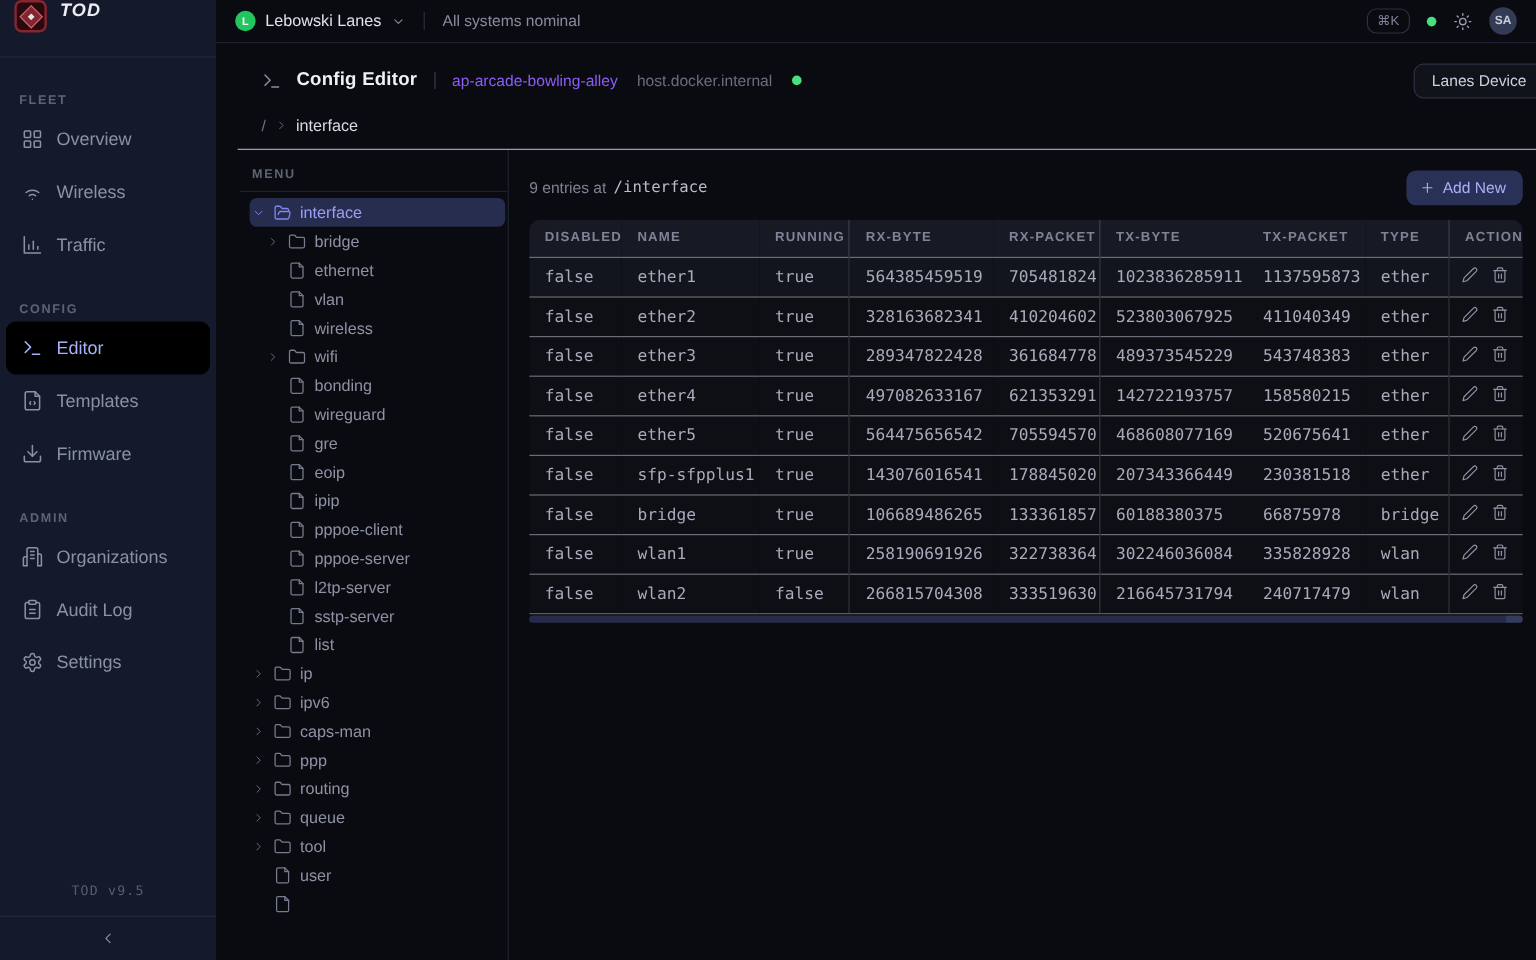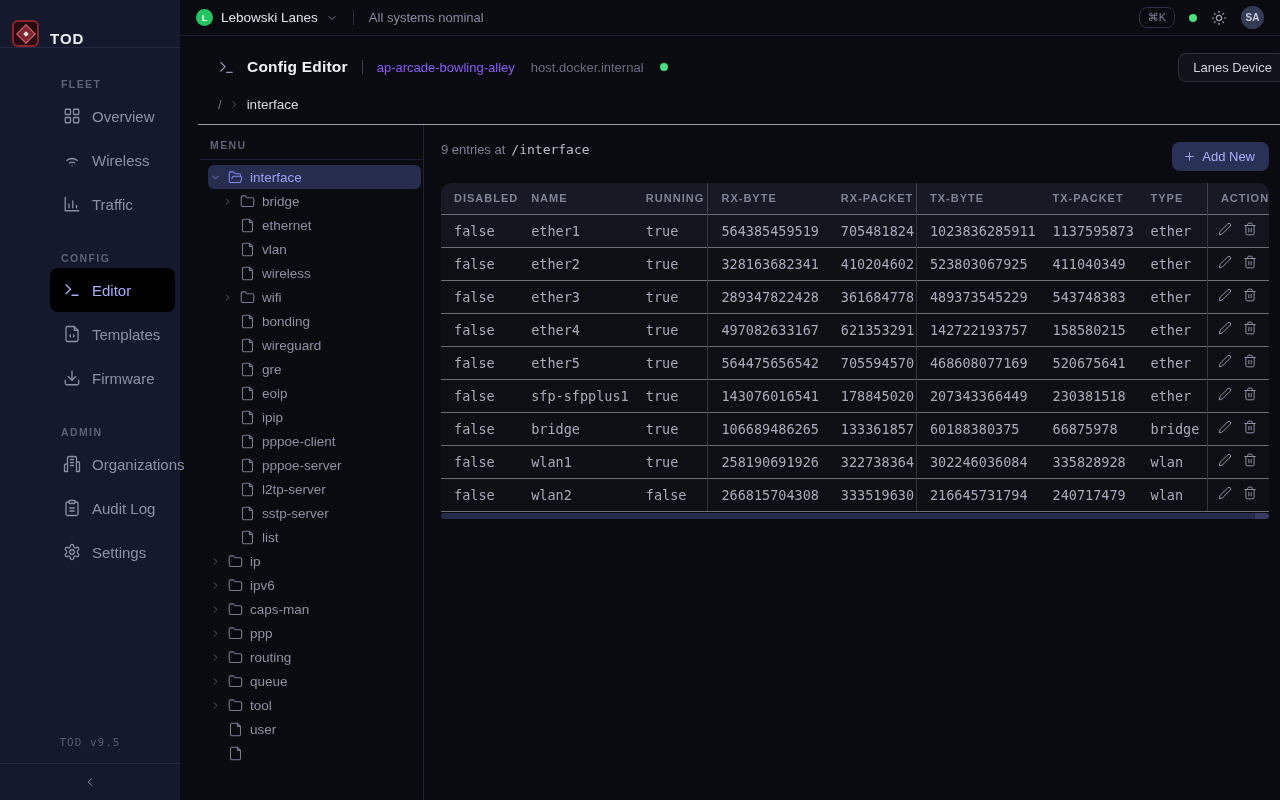--- a/index.html
+++ b/index.html
@@ -3,29 +3,29 @@
 <meta charset="utf-8">
 <style>
   * { margin:0; padding:0; box-sizing:border-box; }
   html,body { width:1280px; height:800px; overflow:hidden; background:#0a0b10;
     font-family:"Liberation Sans", sans-serif; }
   .app { position:relative; width:1280px; height:800px; background:#0a0b10; color:#c8ccd8; }
 
   
   .sidebar { position:absolute; left:0; top:0; width:180px; height:800px;
     background:#141a2c; display:flex; flex-direction:column; }
-  .logo-row { height:48px; border-bottom:1px solid #232a41; display:flex; align-items:flex-end;
-    gap:11px; padding:0 12px; flex:0 0 auto; }
+  .logo-row { height:48px; border-bottom:1px solid #232a41; display:flex; align-items:flex-start;
+    gap:11px; padding:0 12px; flex:0 0 auto;font-style:italic; }
   .logo-mark { width:27px; height:27px; border-radius:6px; background:#260a0e;
     border:2px solid #8c2430; position:relative; display:flex; align-items:center; justify-content:center; }
   .logo-mark::before { content:""; width:12px; height:12px; transform:rotate(45deg);
     background:#7e2733; border:1px solid #d4606a; }
   .logo-mark::after { content:""; position:absolute; width:4px; height:4px; transform:rotate(45deg); background:#e8e4da; }
   .logo-text { color:#eceef4; font-size:15px; font-weight:bold; letter-spacing:1px; }
-  .side-nav { flex:1 1 auto; padding-top:4px;margin-left:45px; }
+  .side-nav { flex:1 1 auto; padding-top:4px; }
   .side-label { margin:26px 16px 4px 16px; font-size:10.5px; letter-spacing:1.4px;
     color:#5c6376; font-weight:bold; }
   .side-item { height:44px; margin:0 5px; padding:0 13px; display:flex; align-items:center;
     gap:11px; color:#8b91a5; font-size:15px; border-radius:8px; cursor:pointer; }
   .side-item .ic { width:18px; height:18px; flex:0 0 auto; }
   .side-item.active { background:#000000; color:#a7b0f8; }
   .side-footer { flex:0 0 auto; }
   .version { text-align:center; color:#565d72; font-size:11px;
     font-family:"DejaVu Sans Mono", monospace; padding-bottom:14px; letter-spacing:1px; }
   .collapse-row { border-top:1px solid #232a41; height:37px; display:flex; align-items:center;
@@ -77,21 +77,21 @@
   .tree { padding-top:5px; }
   .tree-row { height:24px; display:flex; align-items:center; margin:0 2px 0 8px; border-radius:6px;
     color:#8c92a4; font-size:13.5px; cursor:pointer; white-space:nowrap; }
   .tree-row .chev { width:18px; height:12px; display:flex; align-items:center; color:#6c7286; flex:0 0 auto; }
   .tree-row .chev .ic { width:11px; height:11px; }
   .tree-row .t-ic { width:15px; height:15px; margin-right:7px; color:#767c90; flex:0 0 auto; }
   .tree-row.selected { background:#272d4f; color:#99a0f5; }
   .tree-row.selected .chev, .tree-row.selected .t-ic { color:#8089f0; }
 
   .content { flex:1 1 auto; padding:17px 43px 0 17px; min-width:0; }
-  .content-toolbar { display:flex; align-items:flex-start; height:28px; }
+  .content-toolbar { display:flex; align-items:center; height:28px; }
   .entries-text { color:#7c8294; font-size:13px; }
   .entries-path { color:#b9bec9; font-size:13px; font-family:"DejaVu Sans Mono", monospace; margin-left:6px; }
   .add-new { margin-left:auto; background:#2a3156; border:none; color:#a8b1fa; font-size:13px;
     padding:7px 14px 7px 11px; border-radius:8px; display:flex; align-items:center; gap:6px;
     cursor:pointer; font-family:inherit; }
   .add-new .ic { width:13px; height:13px; }
 
   .table-wrap { margin-top:13px; border-radius:10px 10px 0 0; overflow:hidden; }
   table { width:100%; border-collapse:collapse; table-layout:fixed; }
   thead th { background:#171a24; color:#7e8396; font-size:11px; font-weight:bold;

